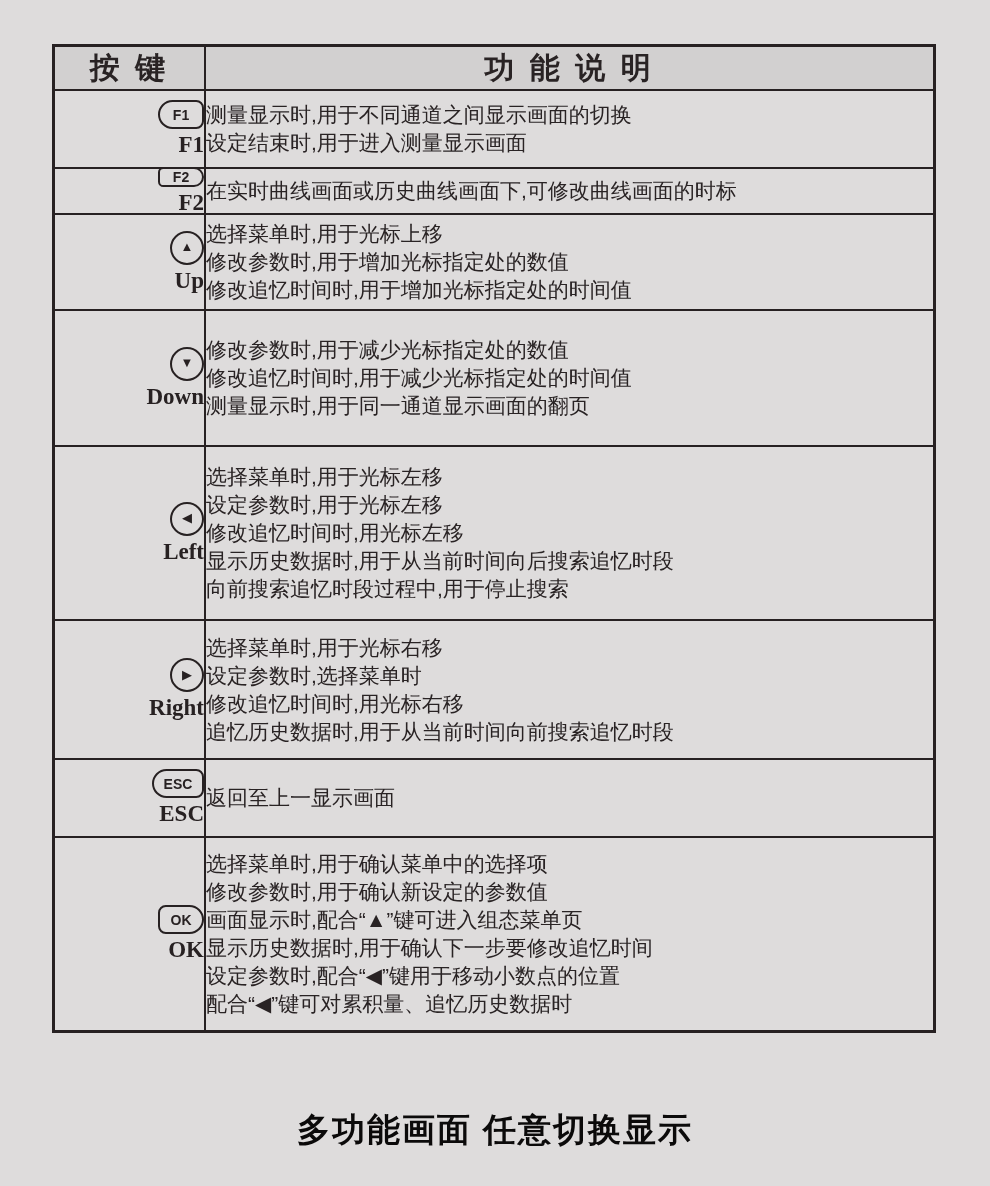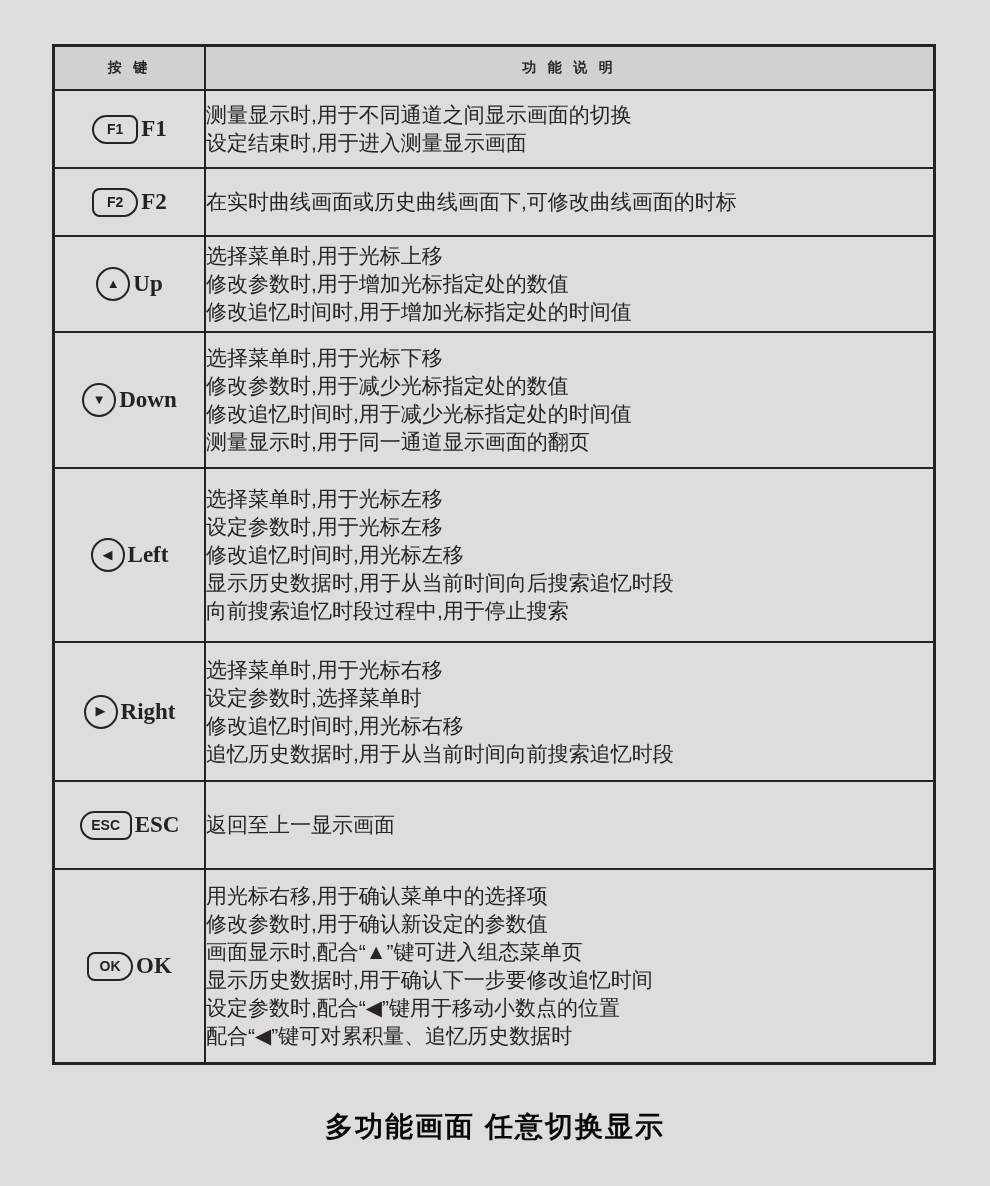--- a/index.html
+++ b/index.html
@@ -27,39 +27,39 @@
     border-top: 2px solid #272122;
     box-sizing: border-box;
   }
   .row:first-child { border-top: none; }
   .key-col {
     width: 151px;
     flex: 0 0 151px;
     border-right: 2px solid #272122;
     box-sizing: border-box;
     display: flex;
-    flex-direction: row;
-    align-items: center;
+    flex-direction: column;
+    align-items: flex-end;
     justify-content: center;
     gap: 3px;
   }
   .desc-col {
     flex: 1 1 auto;
     display: flex;
     flex-direction: column;
     justify-content: center;
     padding-right: 8px;
     box-sizing: border-box;
   }
   .row.header { height: 42px; background: #d2d0d0; }
   .row.header .key-col,
   .row.header .desc-col {
     font-family: "Liberation Serif", "DejaVu Serif", serif;
     font-weight: bold;
-    font-size: 14px;
+    font-size: 30px;
     letter-spacing: 4px;
     align-items: center;
     justify-content: center;
     display: flex;
     flex-direction: row;
     padding: 0;
   }
   .line {
     font-size: 21px;
     line-height: 28px;
@@ -101,21 +101,21 @@
     font-size: 23px;
     color: #272122;
     line-height: 26px;
   }
   .footer-title {
     position: absolute;
     left: 0;
     top: 1108px;
     width: 100%;
     text-align: center;
-    font-size: 28px;
+    font-size: 33px;
     font-weight: bold;
     letter-spacing: 2px;
     color: #0b0a0a;
     white-space: pre;
   }
 </style>
 </head>
 <body>
 
 <div class="btn-table">
@@ -131,21 +131,21 @@
           <span>F1</span>
         </span>
       <span class="keylabel">F1</span>
     </div>
     <div class="desc-col">
       <div class="line">测量显示时,用于不同通道之间显示画面的切换</div>
       <div class="line">设定结束时,用于进入测量显示画面</div>
     </div>
   </div>
 
-  <div class="row" style="height:68px">
+  <div class="row" style="height:46px">
     <div class="key-col">
       <span class="keycap cap-right">
           <span>F2</span>
         </span>
       <span class="keylabel">F2</span>
     </div>
     <div class="desc-col">
       <div class="line">在实时曲线画面或历史曲线画面下,可修改曲线画面的时标</div>
     </div>
   </div>
@@ -165,21 +165,20 @@
   </div>
 
   <div class="row" style="height:136px">
     <div class="key-col">
       <span class="keycircle">
           <span class="tri">▼</span>
         </span>
       <span class="keylabel">Down</span>
     </div>
     <div class="desc-col">
-      <div class="line">选择菜单时,用于光标下移</div>
       <div class="line">修改参数时,用于减少光标指定处的数值</div>
       <div class="line">修改追忆时间时,用于减少光标指定处的时间值</div>
       <div class="line">测量显示时,用于同一通道显示画面的翻页</div>
     </div>
   </div>
 
   <div class="row" style="height:174px">
     <div class="key-col">
       <span class="keycircle">
           <span class="tri">◀</span>
@@ -203,41 +202,41 @@
       <span class="keylabel">Right</span>
     </div>
     <div class="desc-col">
       <div class="line">选择菜单时,用于光标右移</div>
       <div class="line">设定参数时,选择菜单时</div>
       <div class="line">修改追忆时间时,用光标右移</div>
       <div class="line">追忆历史数据时,用于从当前时间向前搜索追忆时段</div>
     </div>
   </div>
 
-  <div class="row" style="height:88px">
+  <div class="row" style="height:78px">
     <div class="key-col">
       <span class="keycap cap-left wide">
           <span>ESC</span>
         </span>
       <span class="keylabel">ESC</span>
     </div>
     <div class="desc-col">
       <div class="line">返回至上一显示画面</div>
     </div>
   </div>
 
   <div class="row" style="height:194px">
     <div class="key-col">
       <span class="keycap cap-right">
           <span>OK</span>
         </span>
       <span class="keylabel">OK</span>
     </div>
     <div class="desc-col">
-      <div class="line">用光标右移,用于确认菜单中的选择项</div>
+      <div class="line">选择菜单时,用于确认菜单中的选择项</div>
       <div class="line">修改参数时,用于确认新设定的参数值</div>
       <div class="line">画面显示时,配合“▲”键可进入组态菜单页</div>
       <div class="line">显示历史数据时,用于确认下一步要修改追忆时间</div>
       <div class="line">设定参数时,配合“◀”键用于移动小数点的位置</div>
       <div class="line">配合“◀”键可对累积量、追忆历史数据时</div>
     </div>
   </div>
 
 </div>
 

